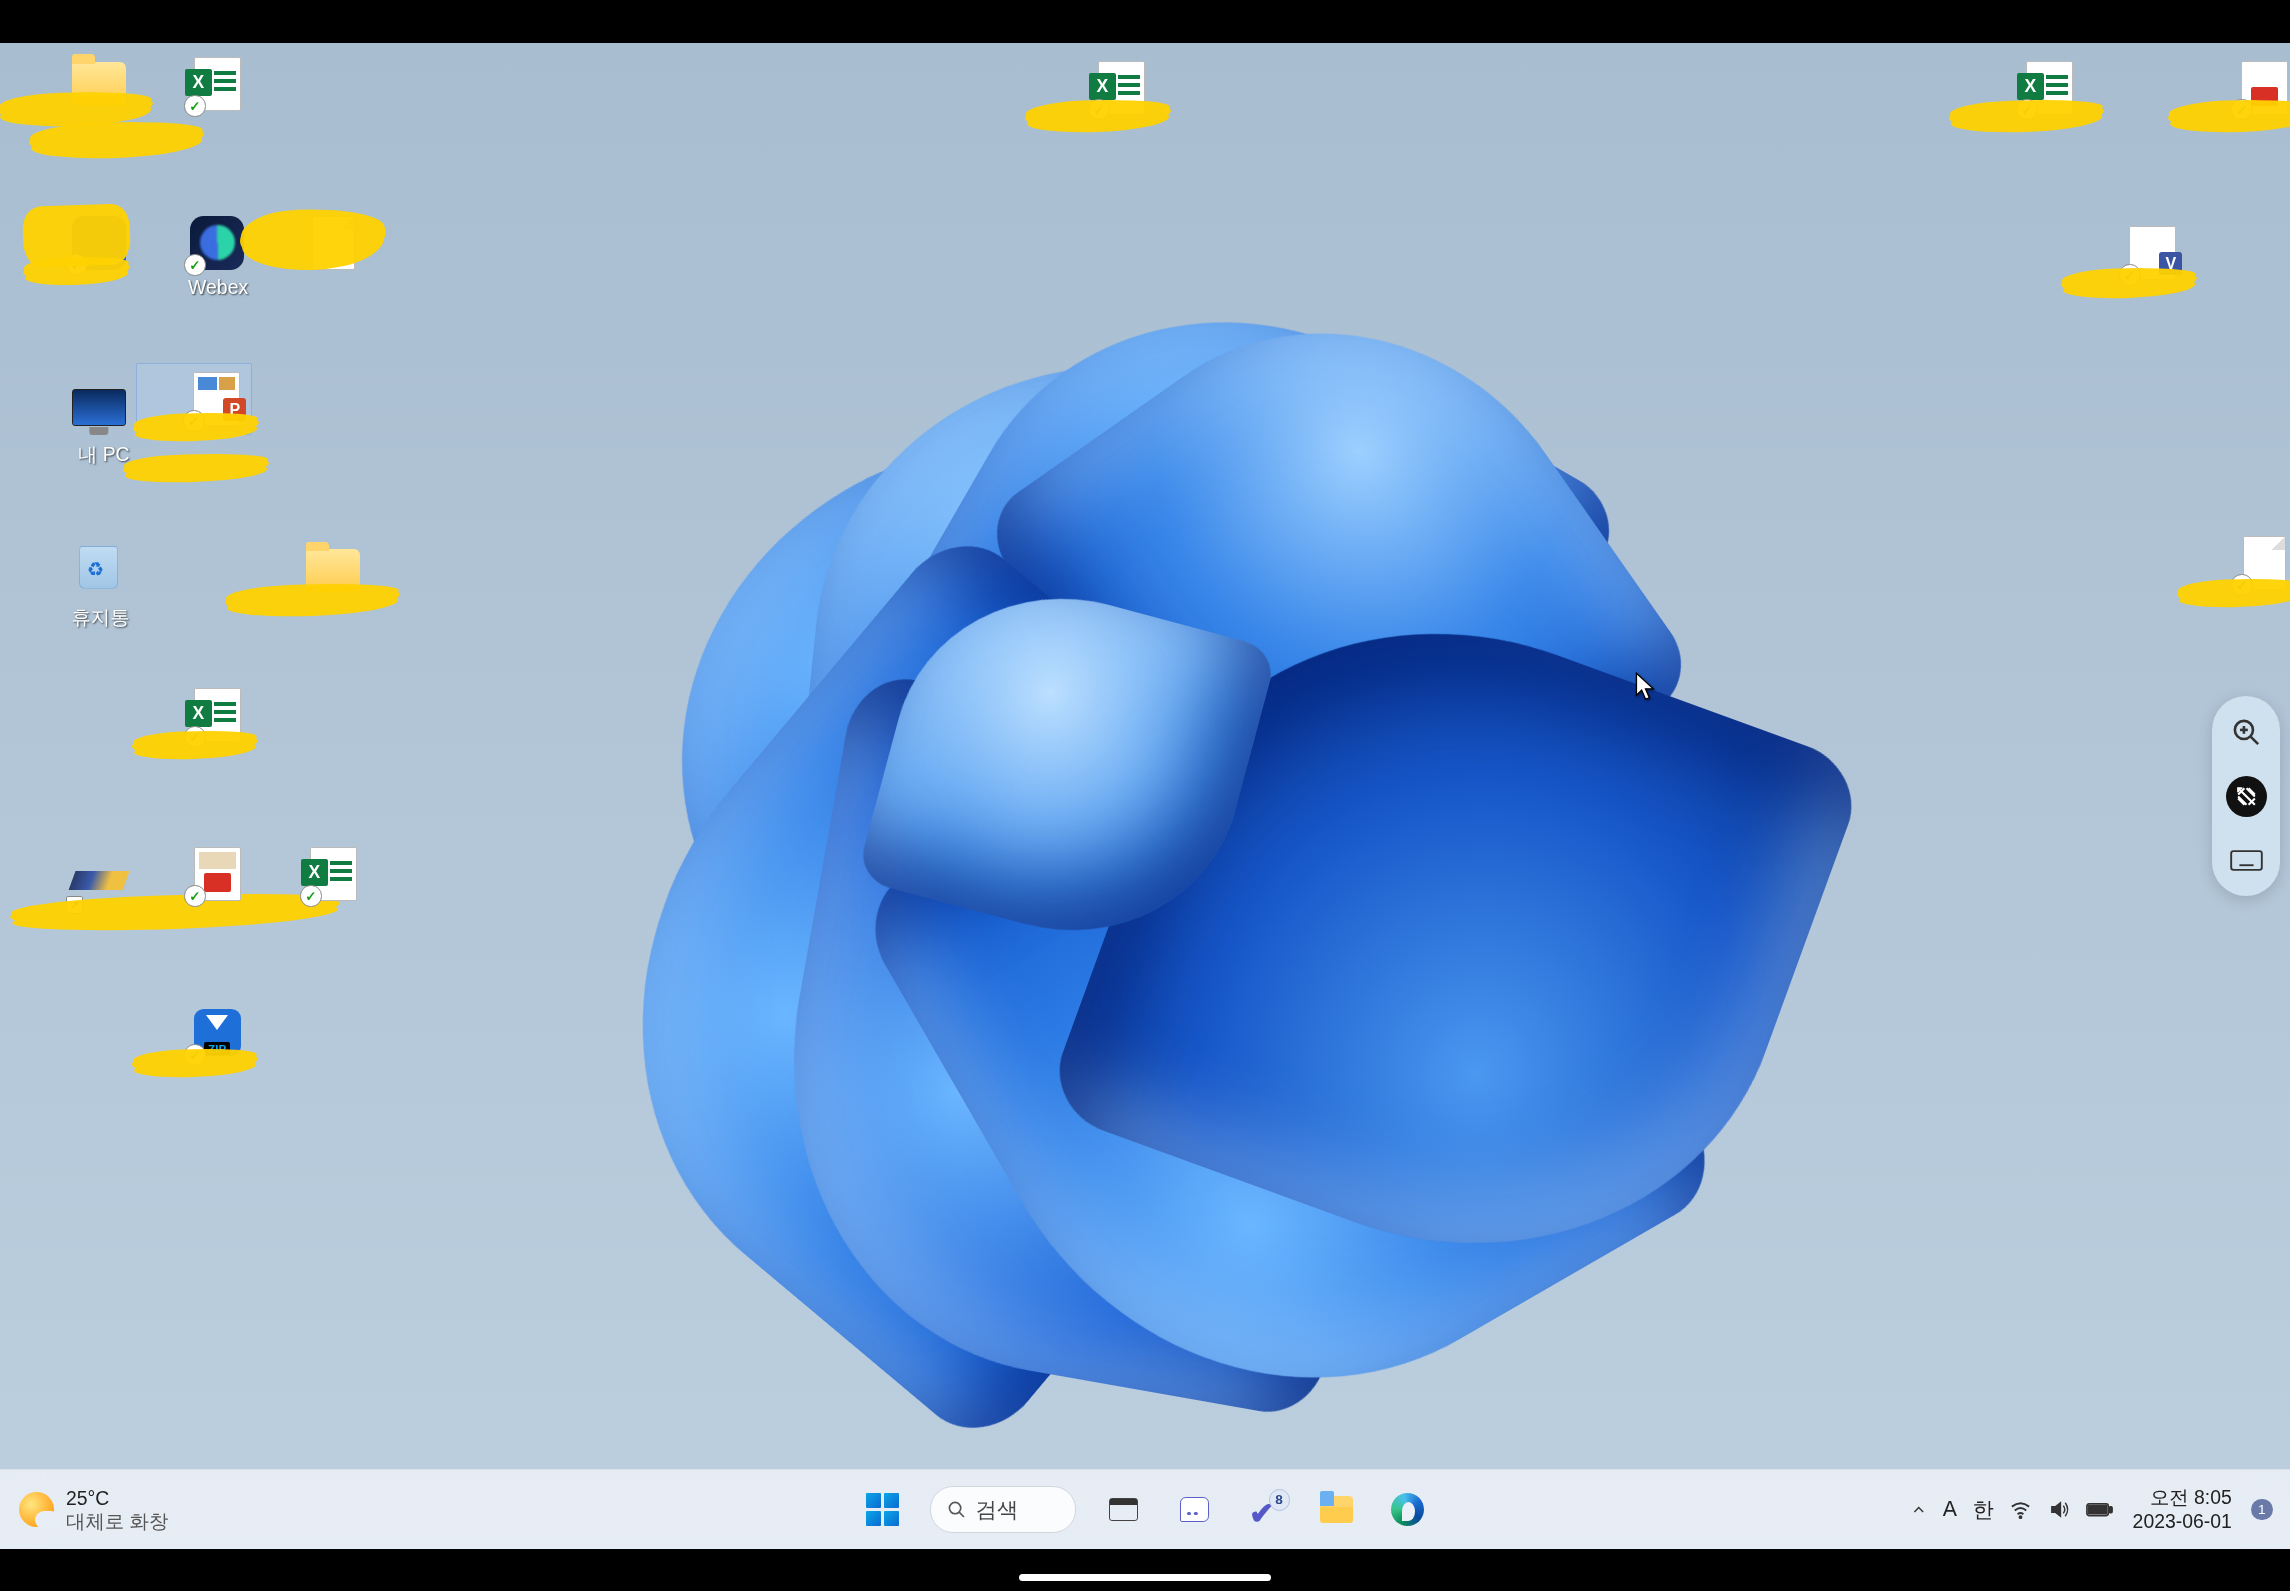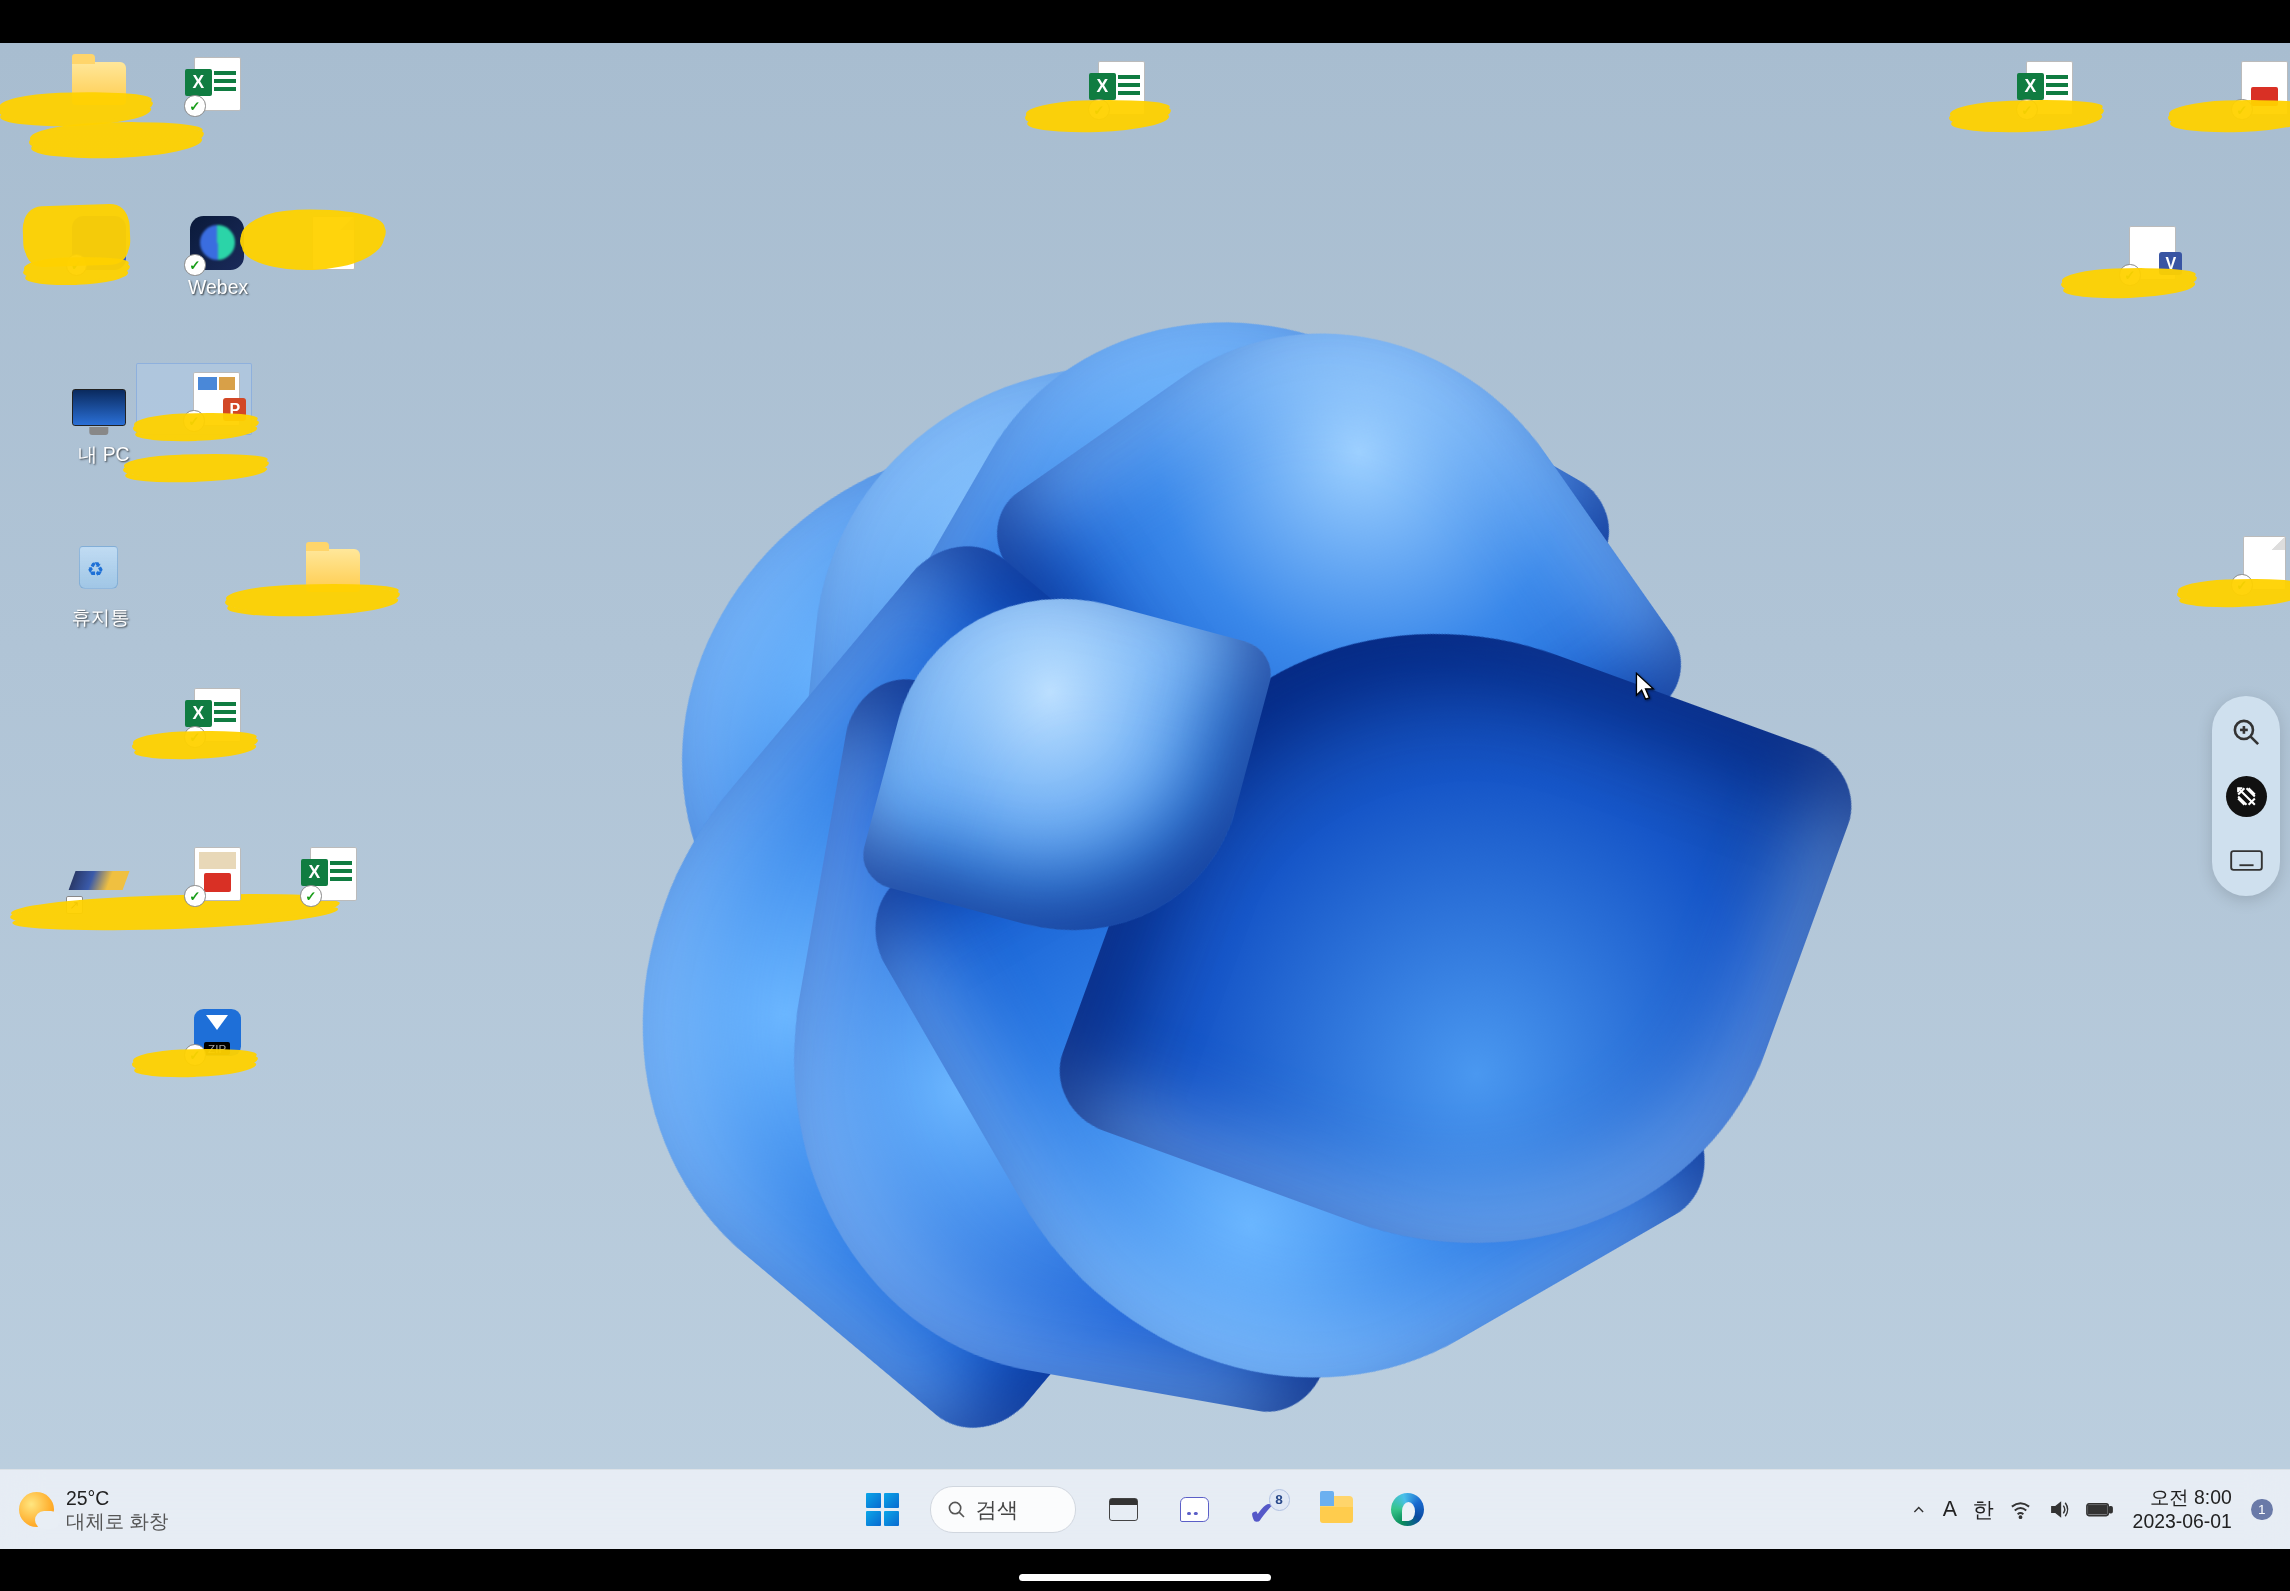--- a/index.html
+++ b/index.html
@@ -175,21 +175,21 @@
     background:linear-gradient(135deg,#0a1a3a,#1a2a5a);
     display:flex; align-items:center; justify-content:center;
   }
   .webex-ico::after{
     content:""; width:35px; height:35px; border-radius:50%;
     background: conic-gradient(#2bd4a8 0deg 180deg, #3a6de0 180deg 360deg);
     filter:blur(1px);
   }
   .zip-ico{
     width:47px; height:47px; border-radius:9.7px; background:#1e6fd8; position:relative;
-    display:flex; align-items:center; justify-content:center; color:#a3a3a3; font-weight:normal;
+    display:flex; align-items:center; justify-content:center; color:#0ea5e9; font-weight:bold;
   }
   .zip-ico::before{
     content:""; position:absolute; top:5.8px; left:50%; transform:translateX(-50%);
     width:0; height:0; border-left:11.6px solid transparent; border-right:11.6px solid transparent;
     border-top:15.5px solid #fff;
   }
   .zip-ico span{ position:absolute; bottom:1.9px; font-size:11.6px; background:#000; padding:0 3.9px; border-radius:1.9px;}
   .shortcut-ico{
     width:54px; height:19.4px;
     background:linear-gradient(90deg,#2a3a6a,#3a5aaa,#f0c040 70%, #f0c040);
@@ -644,21 +644,21 @@
           </div>
           <div class="item">
             <svg width="27" height="17.5" viewBox="0 0 28 16" fill="none" stroke="#333" stroke-width="1.8">
               <rect x="1" y="2" width="22" height="12" rx="2"></rect>
                 <rect x="24" y="5" width="3" height="6" fill="#333" rx="1"></rect>
               <rect x="3" y="4" width="18" height="8" fill="#333"></rect>
             </svg>
           </div>
         </div>
         <div class="clock">
-          <div>오전 8:00</div>
+          <div>오전 8:05</div>
           <div>2023-06-01</div>
         </div>
         <div class="notif-badge">
           <span>1</span>
         </div>
       </div>
     </div>
 
   </div>
 

